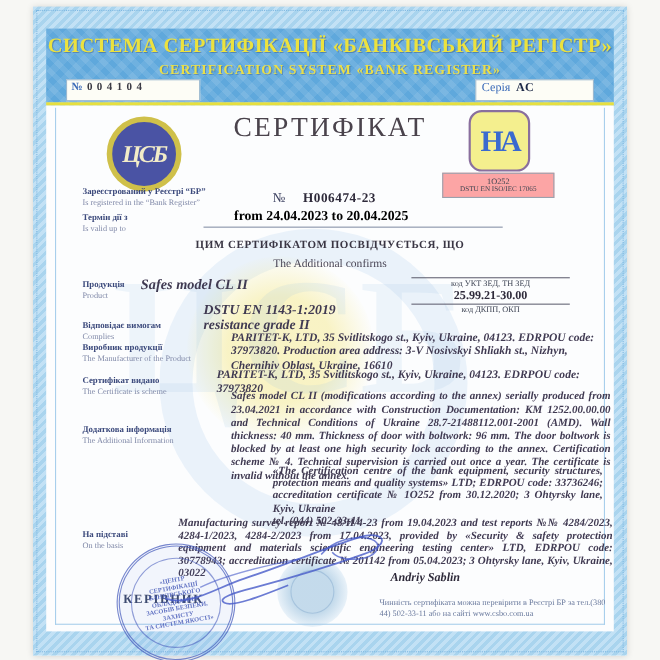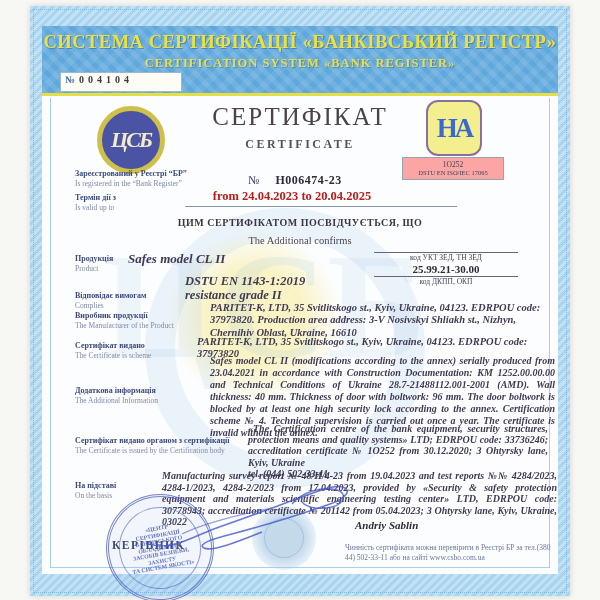--- a/index.html
+++ b/index.html
@@ -58,21 +58,21 @@
   
   .lab{position:absolute;width:150px;}
   .lab .uk{font-size:8px;font-weight:bold;color:#3c4a7c;line-height:9.5px;}
   .lab .en{font-size:7.5px;color:#8089a8;line-height:9px;}
   
   .val-ital{font-style:italic;font-weight:bold;color:#403a52;}
   .reg-row{position:absolute;left:206px;top:77px;font-size:12px;color:#2e2a3a;}
   .reg-row .sign{margin-right:16px;color:#3c4060;}
   .reg-row .num{font-weight:bold;letter-spacing:.5px;}
   .dates{position:absolute;left:100px;top:93px;width:300px;text-align:center;
-    font-size:12.5px;font-weight:bold;color:#b91c1c;}
+    font-size:12.5px;font-weight:bold;color:#000000;}
   .dates-line{position:absolute;left:143px;top:110px;width:272px;border-bottom:1px solid #8892a8;}
   .confirm-uk{position:absolute;left:0;right:0;top:121px;text-align:center;font-size:10px;
     font-weight:bold;color:#3a3644;letter-spacing:.5px;}
   .confirm-en{position:absolute;left:0;right:0;top:139px;text-align:center;font-size:10.5px;
     color:#4a4656;}
   .product-val{position:absolute;left:86px;top:155px;font-size:13px;}
   .codes{position:absolute;left:330px;top:156px;width:148px;text-align:center;color:#3e4454;}
   .codes .rule{border-top:1px solid #667;margin:0 2px;}
   .codes .clab{font-size:7.5px;line-height:10px;}
   .codes .cval{font-size:11px;font-weight:bold;color:#2e2a3a;line-height:13px;}
@@ -112,34 +112,36 @@
 
 <div class="cert">
   <div class="cert-edge"></div>
 
   <div class="hdr">
     <div class="hdr-title">СИСТЕМА СЕРТИФІКАЦІЇ «БАНКІВСЬКИЙ РЕГІСТР»</div>
     <div class="hdr-sub">CERTIFICATION SYSTEM «BANK REGISTER»</div>
     <div class="numbox">
       <span class="no">№</span><span class="digits">004104</span>
     </div>
+    <div class="serbox">
+      <span class="lbl">Серія</span><span class="val">АС</span>
+    </div>
   </div>
   <div class="goldline"></div>
 
   <div class="content">
     <div class="inframe"></div>
     <div class="wm-ring"></div>
     <div class="wm-glow"></div>
     <div class="wm-letters">ЦСБ</div>
 
     <div class="csb-logo">
       <span>ЦСБ</span>
     </div>
     <div class="title-uk">СЕРТИФІКАТ</div>
-    <div class="title-en">CERTIFICATE</div>
     <div class="naau-logo">
       <span>НА</span>
     </div>
     <div class="naau-box">
       <div class="l1">1О252</div>
       <div class="l2">DSTU EN ISO/IEC 17065</div>
     </div>
 
     <div class="lab" style="left:33px;top:73px;">
       <div class="uk">Зареєстрований у Реєстрі “БР”</div>
@@ -191,24 +193,20 @@
       <div class="en">The Certificate is scheme</div>
     </div>
     <div class="issued-val val-ital">PARITET-K, LTD, 35 Svitlitskogo st., Kyiv, Ukraine, 04123. EDRPOU code: 37973820</div>
 
     <div class="lab" style="left:33px;top:290px;">
       <div class="uk">Додаткова інформація</div>
       <div class="en">The Additional Information</div>
     </div>
     <div class="addl-val val-ital">Safes model CL II (modifications according to the annex) serially produced from 23.04.2021 in accordance with Construction Documentation: КМ 1252.00.00.00 and Technical Conditions of Ukraine 28.7-21488112.001-2001 (AMD). Wall thickness: 40 mm. Thickness of door with boltwork: 96 mm. The door boltwork is blocked by at least one high security lock according to the annex. Certification scheme № 4. Technical supervision is carried out once a year. The certificate is invalid without the annex.</div>
 
-    <div class="lab" style="left:33px;top:340px;width:170px;">
-      <div class="uk">Сертифікат видано органом з сертифікації</div>
-      <div class="en">The Certificate is issued by the Certification body</div>
-    </div>
     <div class="body-val val-ital">«The Certification centre of the bank equipment, security structures, protection means and quality systems» LTD; EDRPOU code: 33736246; accreditation certificate № 1О252 from 30.12.2020; 3 Ohtyrsky lane, Kyiv, Ukraine</div>
     <div class="body-tel val-ital">tel. (044) 502-33-11</div>
 
     <div class="lab" style="left:33px;top:385px;">
       <div class="uk">На підставі</div>
       <div class="en">On the basis</div>
     </div>
     <div class="basis-val val-ital">Manufacturing survey report № 48/И/4-23 from 19.04.2023 and test reports №№ 4284/2023, 4284-1/2023, 4284-2/2023 from 17.04.2023, provided by «Security &amp; safety protection equipment and materials scientific engineering testing center» LTD, EDRPOU code: 30778943; accreditation certificate № 201142 from 05.04.2023; 3 Ohtyrsky lane, Kyiv, Ukraine, 03022</div>
 
     <div class="chief">КЕРІВНИК</div>

